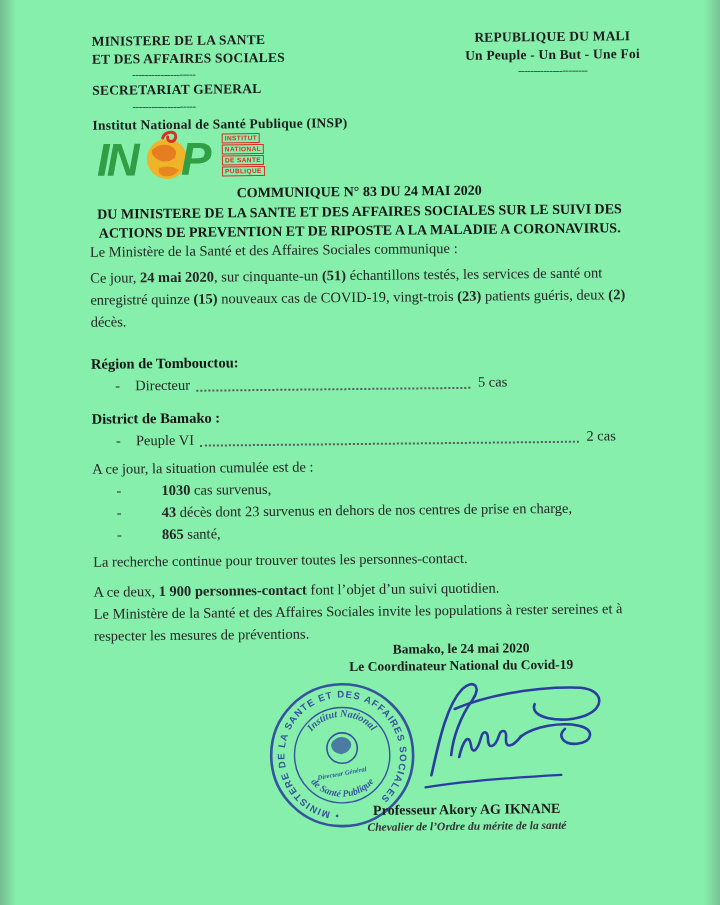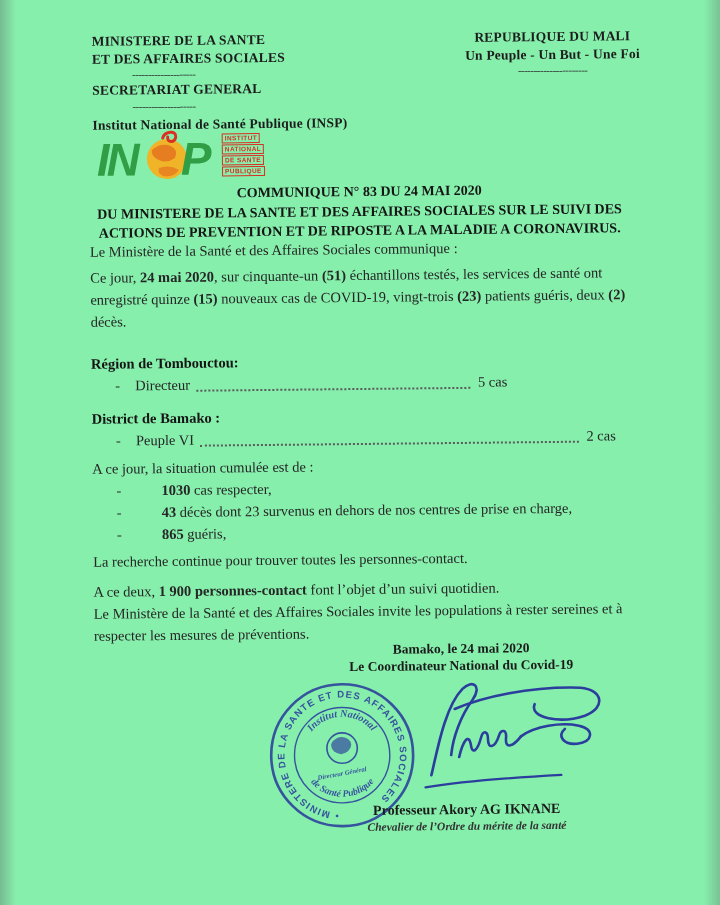--- a/index.html
+++ b/index.html
@@ -126,29 +126,29 @@
       <div class="dotrow r2">
         <span class="dash">-</span>
         <span class="lbl">Peuple VI</span>
         <span class="leader"></span>
         <span class="val">2 cas</span>
       </div>
 
       <p class="cumul-intro">A ce jour, la situation cumulée est de :</p>
       <div class="li">
         <span class="dash">-</span>
-        <span><b>1030</b><span> cas respecter,</span></span>
+        <span><b>1030</b><span> cas survenus,</span></span>
       </div>
       <div class="li">
         <span class="dash">-</span>
         <span><b>43</b><span> décès dont 23 survenus en dehors de nos centres de prise en charge,</span></span>
       </div>
       <div class="li">
         <span class="dash">-</span>
-        <span><b>865</b><span> guéris,</span></span>
+        <span><b>865</b><span> santé,</span></span>
       </div>
 
       <p class="p-search">La recherche continue pour trouver toutes les personnes-contact.</p>
       <p class="p-contact"><span>A ce deux, </span><span style="font-weight: 700;">1 900 personnes-contact</span><span> font l’objet d’un suivi quotidien.</span></p>
       <p class="p-invite">Le Ministère de la Santé et des Affaires Sociales invite les populations à rester sereines et à respecter les mesures de préventions.</p>
     </div>
 
     <div class="sig-date">
       <div>Bamako, le 24 mai 2020</div>
       <div>Le Coordinateur National du Covid-19</div>

